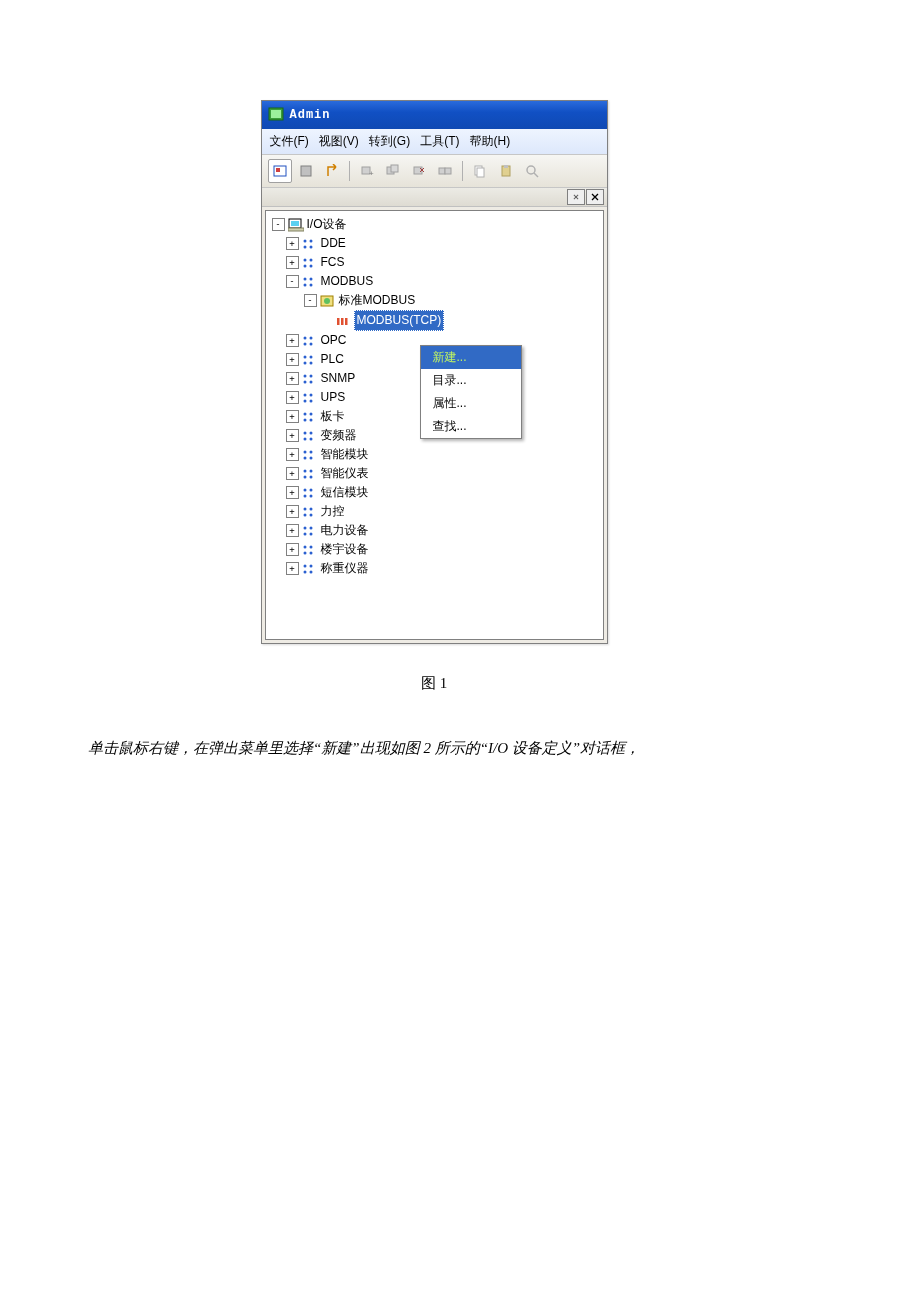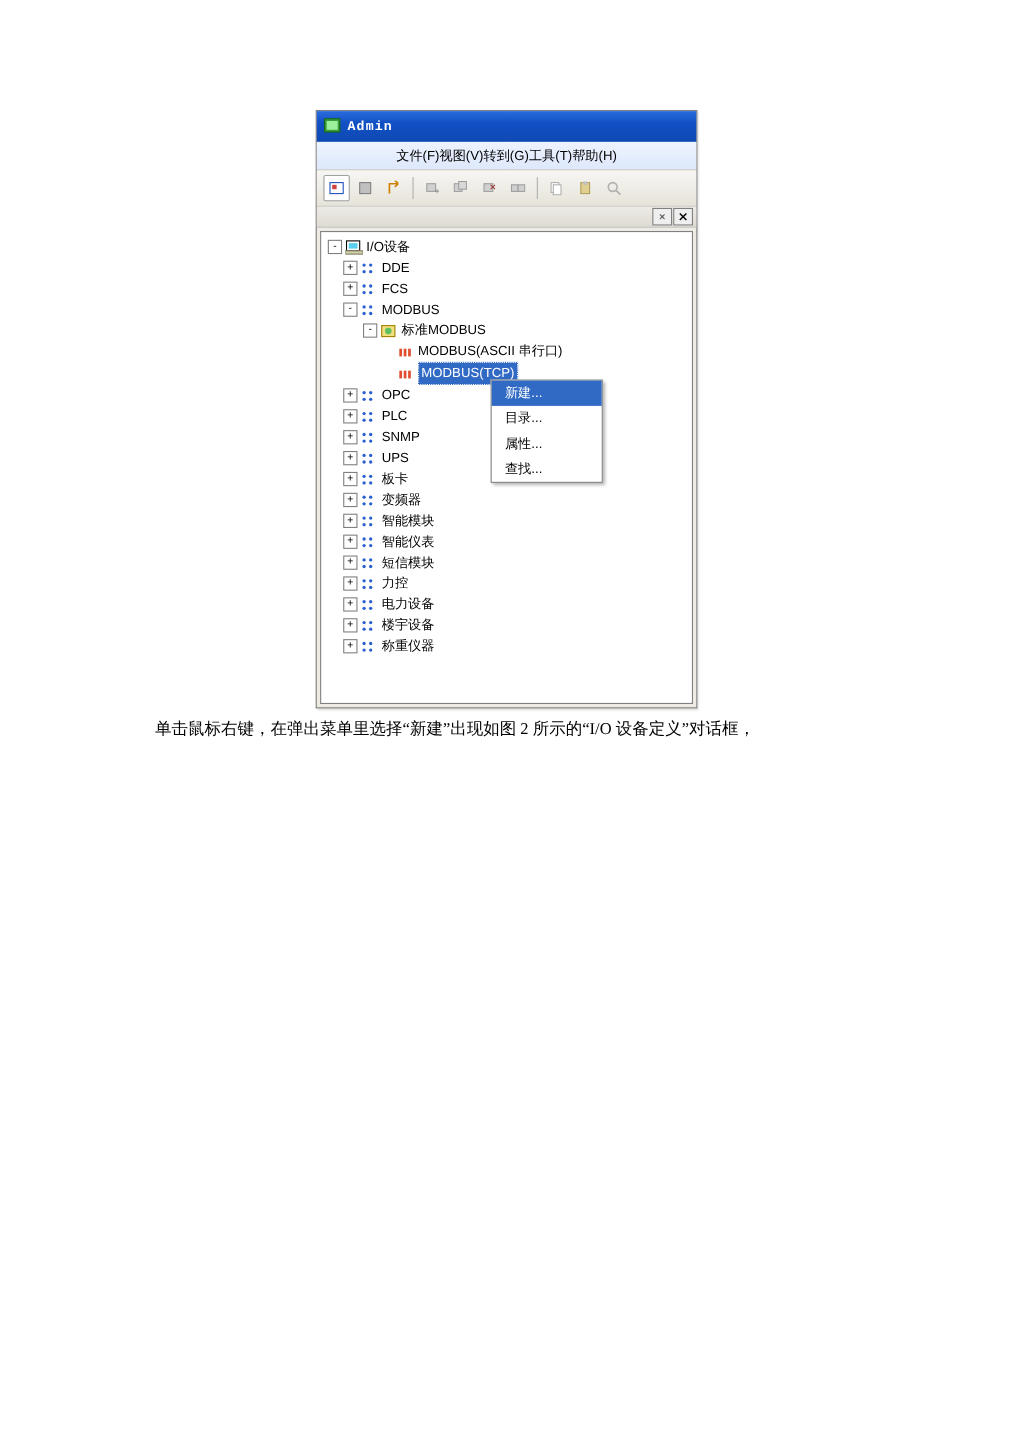--- a/index.html
+++ b/index.html
@@ -4,21 +4,21 @@
 <style>
   body {
     margin: 0;
     padding: 0;
     background: #fff;
     font-family: "SimSun", "Microsoft YaHei", sans-serif;
     font-size: 14px;
     width: 920px;
   }
   .page {
-    padding: 100px 110px 40px 111px;
+    padding: 100px 110px 40px 58px;
   }
   .app-window {
     width: 345px;
     margin: 0 auto;
     border: 1px solid #808080;
     background: #eeebe4;
     font-family: "SimSun", Tahoma, sans-serif;
     font-size: 12px;
     box-shadow: 1px 1px 2px rgba(0,0,0,0.15);
   }
@@ -36,25 +36,25 @@
   .titlebar .app-icon {
     width: 16px;
     height: 16px;
     margin-right: 6px;
     display: inline-flex;
     align-items: center;
     justify-content: center;
   }
   .menubar {
     display: flex;
+    gap: 10px;
     padding: 4px 8px;
     background: linear-gradient(to bottom, #eef4ff 0%, #dde8fb 100%);
     border-bottom: 1px solid #c6c6c6;
     color: #000;
-    justify-content: center;
   }
   .menubar span {
     white-space: nowrap;
   }
   .toolbar {
     display: flex;
     align-items: center;
     padding: 4px 6px;
     gap: 2px;
     background: linear-gradient(to bottom, #f6f6f3 0%, #e6e3d9 100%);
@@ -167,33 +167,34 @@
     background: #fff;
     border: 1px solid #808080;
     box-shadow: 2px 2px 3px rgba(0,0,0,0.3);
     font-size: 12px;
   }
   .context-menu .item {
     padding: 3px 12px;
   }
   .context-menu .item.highlight {
     background: #316ac5;
-    color: #ffffff;
+    color: #bef264;
   }
   .caption {
     text-align: center;
     margin: 30px 0 36px 0;
     font-size: 15px;
     font-family: "SimSun", serif;
   }
   .body-text {
     font-size: 15px;
     line-height: 2.6;
     font-family: "SimSun", "Microsoft YaHei", serif;
     text-indent: 2em;
+    font-style: italic;
   }
   .body-text p { margin: 0 0 8px 0; }
 </style>
 </head>
 <body>
 
 <div class="page">
 
   <div class="app-window">
 
@@ -356,32 +357,20 @@
           <span class="twisty">-</span>
           <span class="node-icon">
               <svg width="16" height="14">
                 <rect x="1" y="2" width="12" height="10" fill="#f0e080" stroke="#a08000"></rect>
                 <circle cx="7" cy="7" r="3" fill="#60c060"></circle>
               </svg>
             </span>
           <span>标准MODBUS</span>
         </div>
 
-        <div class="node">
-          <span class="indent ind3"></span>
-          <span class="twisty-spacer"></span>
-          <span class="node-icon">
-              <svg width="16" height="14">
-                <rect x="2" y="4" width="2.5" height="7" fill="#e05030"></rect>
-                <rect x="6" y="4" width="2.5" height="7" fill="#e05030"></rect>
-                <rect x="10" y="4" width="2.5" height="7" fill="#e05030"></rect>
-              </svg>
-            </span>
-          <span>MODBUS(ASCII 串行口)</span>
-        </div>
 
 
         <div class="node">
           <span class="indent ind3"></span>
           <span class="twisty-spacer"></span>
           <span class="node-icon">
               <svg width="16" height="14">
                 <rect x="2" y="4" width="2.5" height="7" fill="#e05030"></rect>
                 <rect x="6" y="4" width="2.5" height="7" fill="#e05030"></rect>
                 <rect x="10" y="4" width="2.5" height="7" fill="#e05030"></rect>
@@ -576,18 +565,19 @@
 
       <div class="context-menu">
         <div class="item highlight">新建...</div>
         <div class="item">目录...</div>
         <div class="item">属性...</div>
         <div class="item">查找...</div>
       </div>
     </div>
   </div>
 
+  <div class="caption">图 1</div>
 
   <div class="body-text">
     <p>单击鼠标右键，在弹出菜单里选择“新建”出现如图 2 所示的“I/O 设备定义”对话框，</p>
   </div>
 
 </div>
 
 </body></html>

